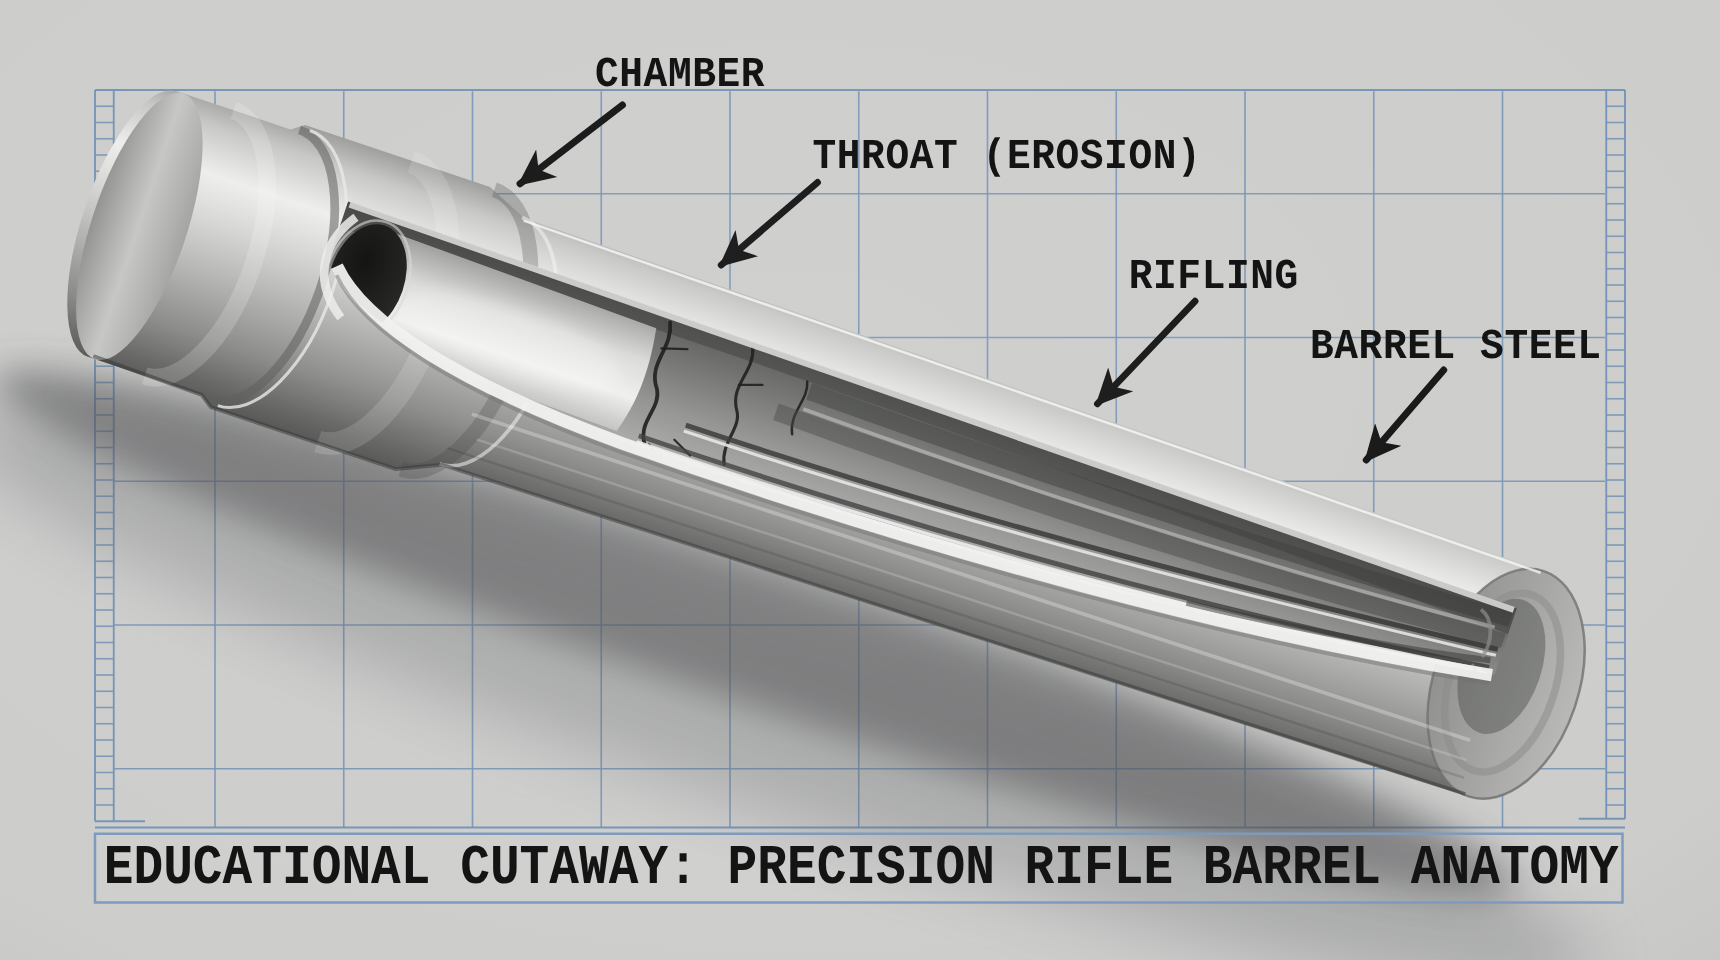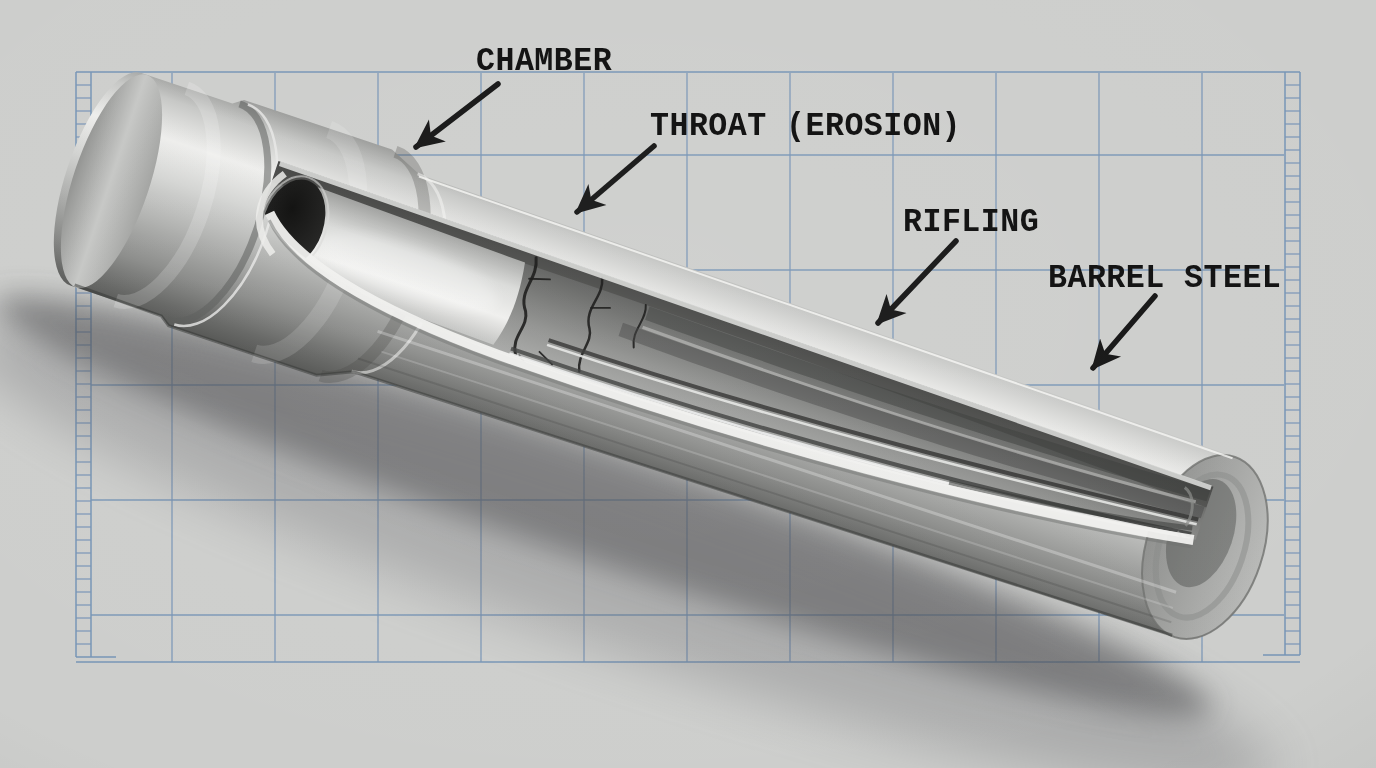--- a/index.html
+++ b/index.html
@@ -307,13 +307,16 @@
     </g>
   </svg>
 
   <div class="vignette"></div>
 
   <div class="lbl" style="left:476px;top:43px">CHAMBER</div>
   <div class="lbl" style="left:650px;top:108px">THROAT (EROSION)</div>
   <div class="lbl" style="left:903px;top:204px">RIFLING</div>
   <div class="lbl" style="left:1048px;top:260px">BARREL STEEL</div>
 
+  <div class="caption-box">
+    <div class="caption-text">EDUCATIONAL CUTAWAY: PRECISION RIFLE BARREL ANATOMY</div>
+  </div>
 </div>
 
 </body></html>

